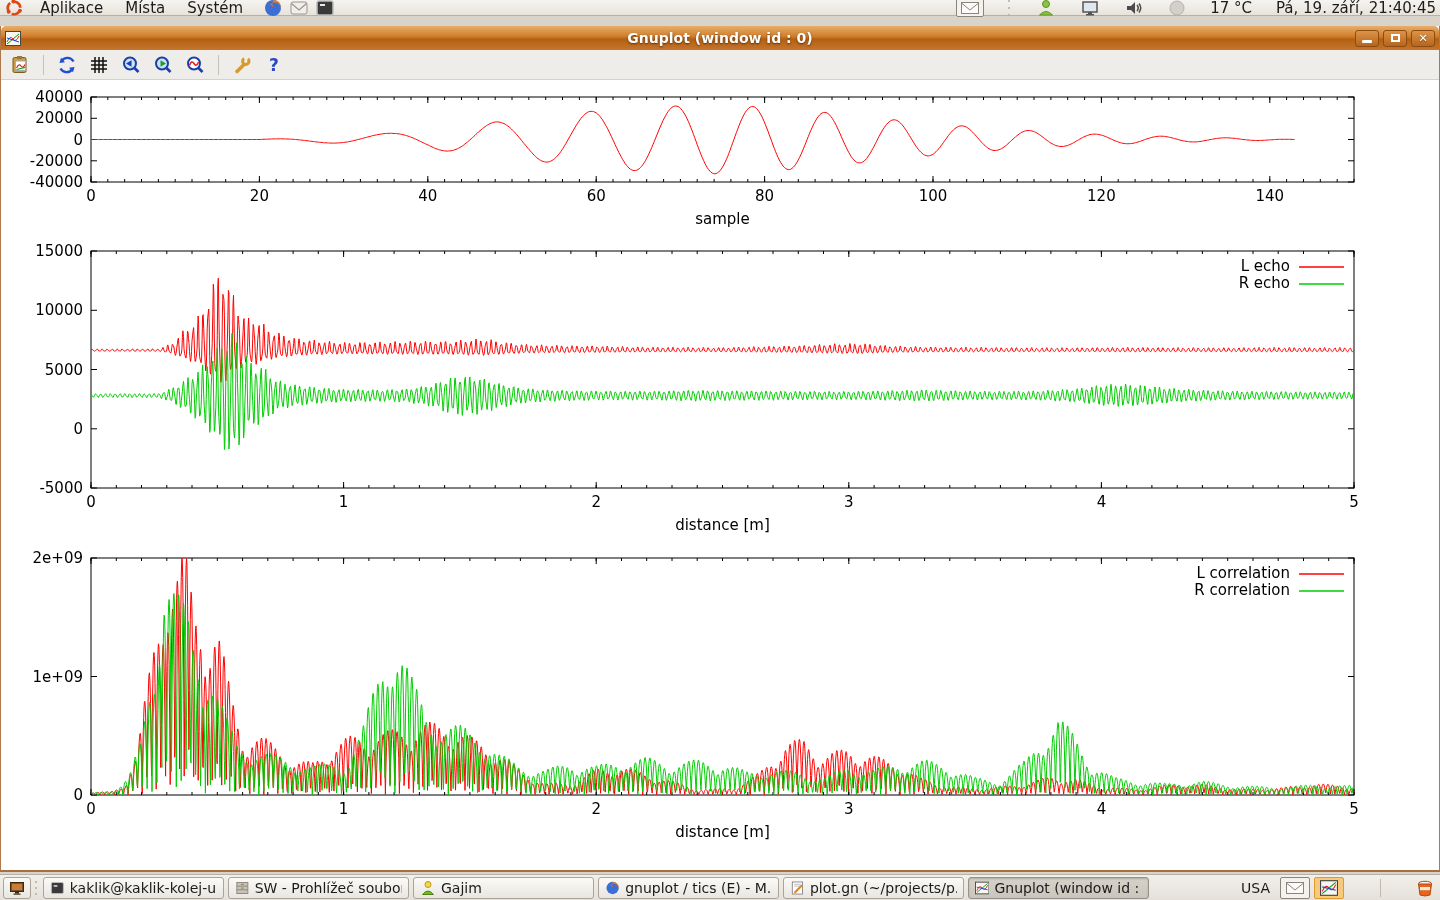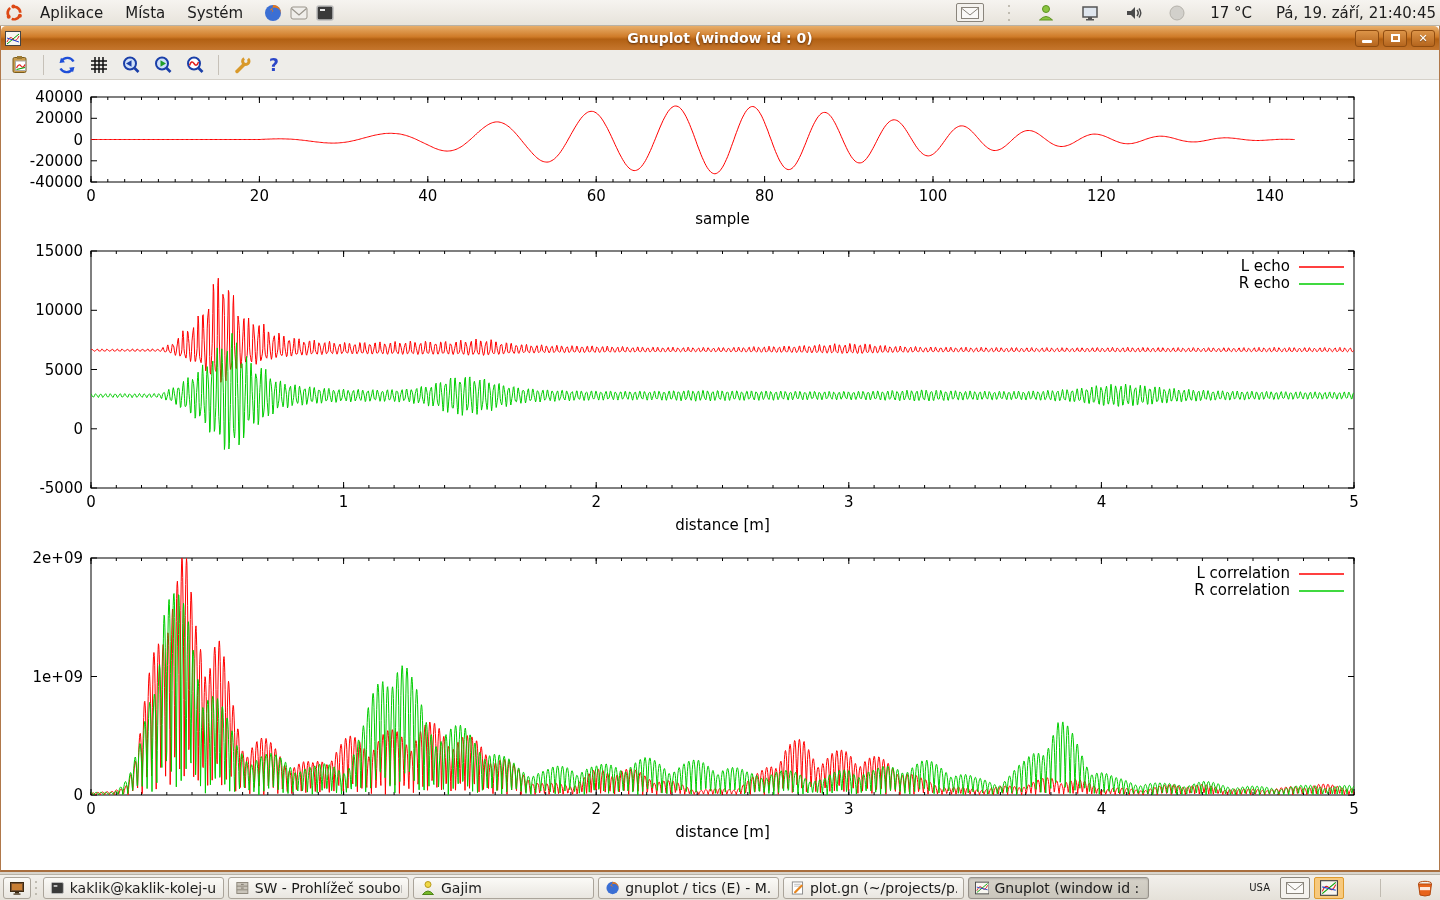--- a/index.html
+++ b/index.html
@@ -1,20 +1,20 @@
 <!DOCTYPE html>
 <html><head>
 <meta charset="utf-8">
 <style>
   * { margin:0; padding:0; box-sizing:border-box; }
   html,body { width:1440px; height:900px; overflow:hidden;
     font-family:"DejaVu Sans","Liberation Sans",sans-serif; background:#d8d4cc; }
 
   
-  .top-panel { position:absolute; left:0; top:0; width:1440px; height:26px;
+  .top-panel { position:absolute; left:0; top:0; width:1440px; height:16px;
     background:linear-gradient(#f6f4f0,#e7e3db); border-bottom:1px solid #b8b2a6;
     display:flex; align-items:center; padding:0 4px; }
   .panel-left { display:flex; align-items:center; gap:2px; }
   .menu-item { font-size:15px; color:#1c1c1c; padding:2px 10px; cursor:default; }
   .panel-launchers { display:flex; align-items:center; gap:6px; margin-left:8px; }
   .panel-right { margin-left:auto; display:flex; align-items:center; gap:24px; }
   .panel-text { font-size:15px; color:#1c1c1c; white-space:nowrap; }
   .mail-indicator { width:28px; height:19px; border:1px solid #8a857c; border-radius:2px;
     background:#f4f2ee; display:flex; align-items:center; justify-content:center; }
   .drag-handle { width:4px; height:16px; display:flex; flex-direction:column; justify-content:space-between; }
@@ -49,21 +49,21 @@
     background:linear-gradient(#fbfaf7,#e9e6e0); display:flex; align-items:center; justify-content:center; }
   .tb-handle { width:4px; height:18px; display:flex; flex-direction:column; justify-content:space-around; }
   .tb-handle i { width:2px; height:2px; background:#b1aca1; border-radius:50%; }
   .task-btn { width:181px; height:22px; border:1px solid #aaa49a; border-radius:3px;
     background:linear-gradient(#fbfaf7,#e9e6e0); display:flex; align-items:center; gap:5px;
     padding:0 6px; overflow:hidden; }
   .task-btn.active { background:linear-gradient(#d6d2c9,#cac6bc); border-color:#96918a;
     box-shadow:inset 0 1px 2px rgba(0,0,0,.18); }
   .task-label { font-size:14px; color:#1b1b1b; white-space:nowrap; overflow:hidden; }
   .tb-spacer { flex:1; }
-  .kb-layout { font-size:10px; color:#1b1b1b; margin-right:6px; }
+  .kb-layout { font-size:14px; color:#1b1b1b; margin-right:6px; }
   .tray-btn { width:30px; height:22px; border:1px solid #8a857c; border-radius:2px;
     background:#f4f2ee; display:flex; align-items:center; justify-content:center; }
   .tray-btn.hl { background:#f7c97d; border-color:#de9b2e; }
   .tb-sep { width:1px; height:18px; background:#c0bbb1; margin:0 30px 0 32px; }
 </style>
 </head>
 <body>
 
 <div class="top-panel">
   <div class="panel-left">

